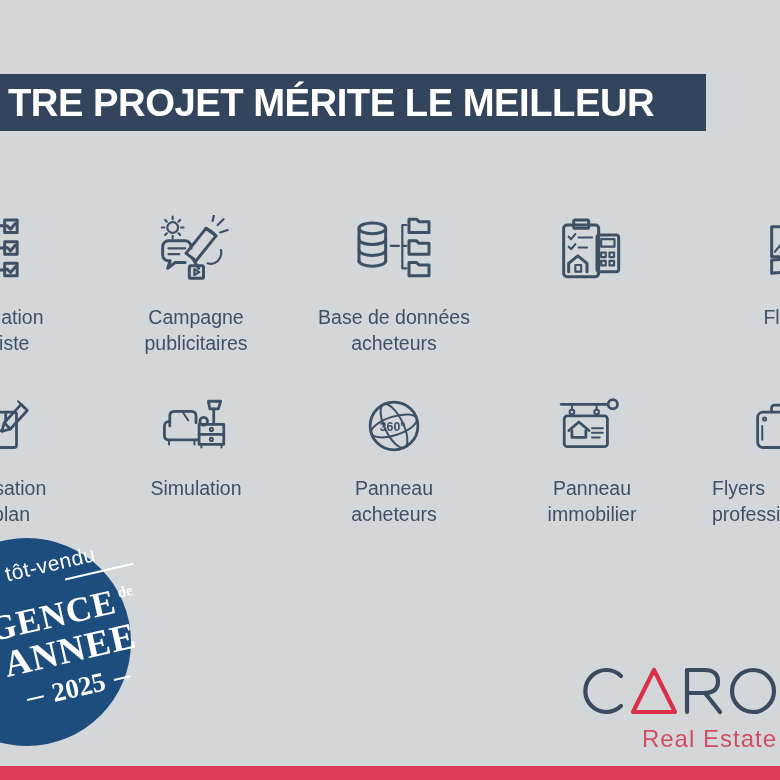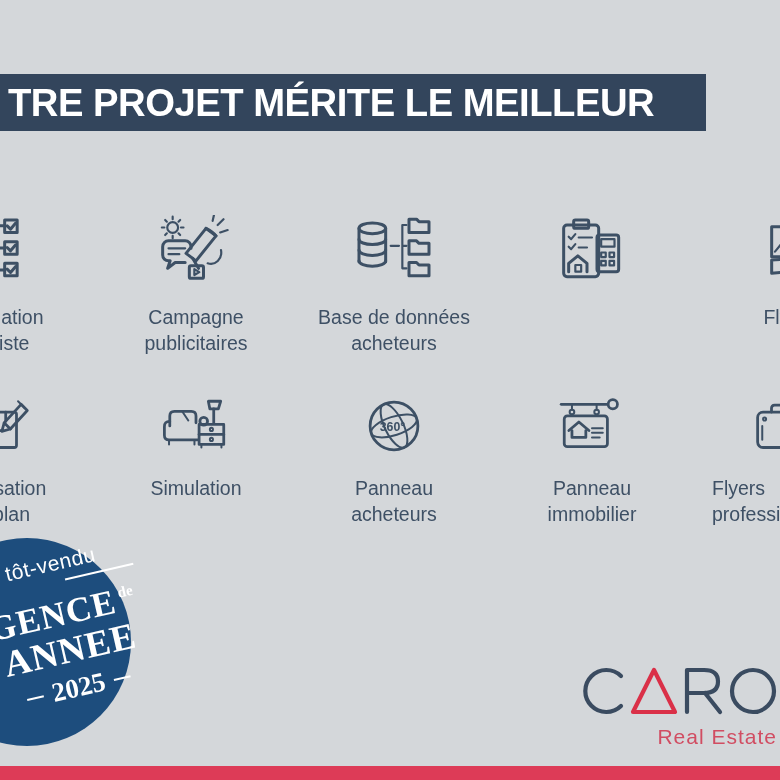--- a/index.html
+++ b/index.html
@@ -45,21 +45,21 @@
   .badge-brand{font-size:21px;letter-spacing:0.5px;}
   .badge-divider{width:70px;border-top:2px solid #fff;margin:5px 14px 6px auto;}
   .badge-title{font-family:"Liberation Serif",serif;font-weight:bold;font-size:35px;letter-spacing:1px;line-height:36px;}
   .badge-de{font-size:15px;vertical-align:14px;margin-left:4px;letter-spacing:0;}
   .badge-title2{font-family:"Liberation Serif",serif;font-weight:bold;font-size:37px;letter-spacing:1px;line-height:38px;}
   .badge-year{display:flex;align-items:center;justify-content:center;gap:9px;margin-top:4px;}
   .badge-year .yline{display:inline-block;width:17px;border-top:2px solid #fff;}
   .badge-year .ynum{font-family:"Liberation Serif",serif;font-weight:bold;font-size:27px;}
   
   .logo{position:absolute;right:1px;top:664px;text-align:right;}
-  .logo-sub{margin-top:3px;font-size:21px;color:#d14d62;letter-spacing:1px;padding-right:2px;}
+  .logo-sub{margin-top:3px;font-size:24px;color:#d14d62;letter-spacing:1px;padding-right:2px;}
   
   .stripe{position:absolute;left:0;bottom:0;width:780px;height:14px;background:#dd3b57;}
 </style>
 </head>
 <body>
 
 <div id="canvas">
 
   <div class="banner">
     <span>TRE PROJET MÉRITE LE MEILLEUR</span>

